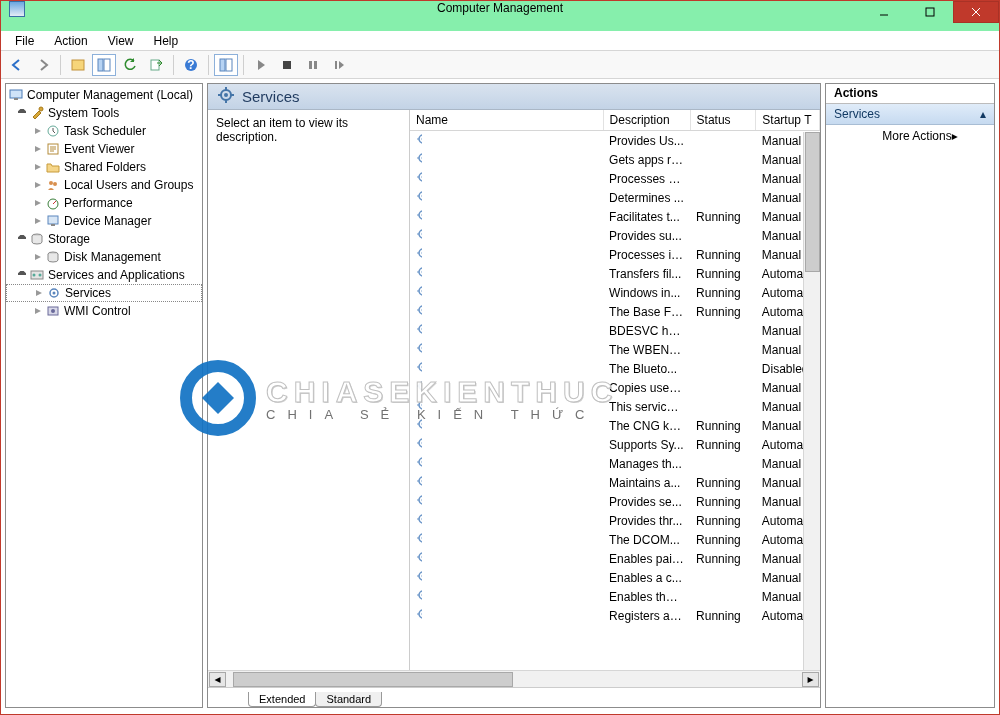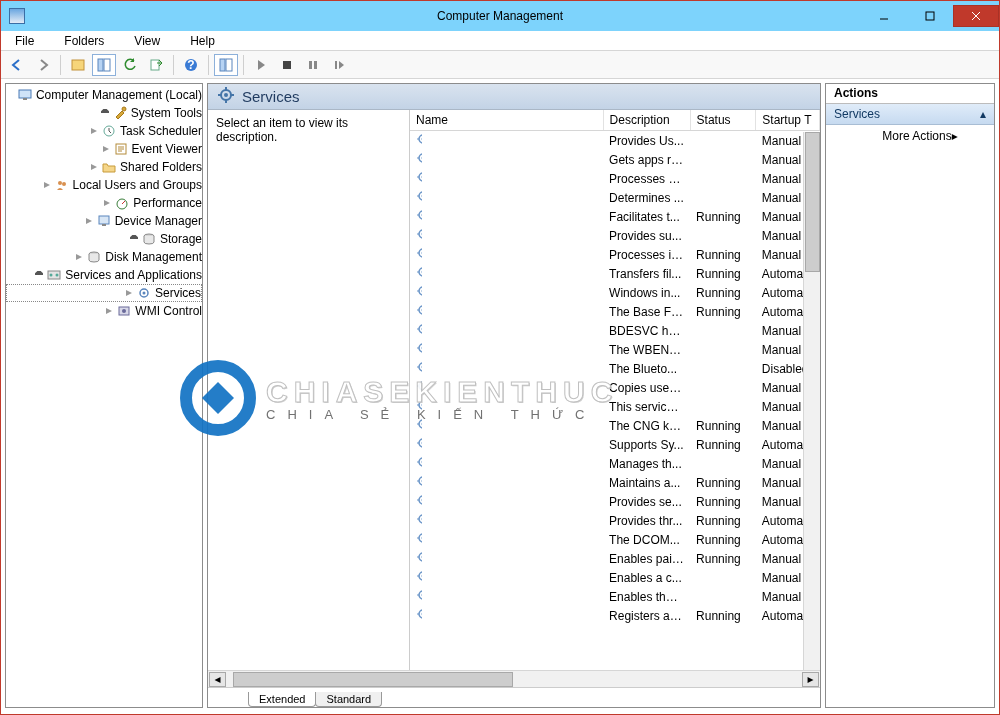--- a/index.html
+++ b/index.html
@@ -1,48 +1,48 @@
 <!DOCTYPE html>
 <html><head>
 <meta charset="utf-8">
 <style>
 * { box-sizing: border-box; margin: 0; padding: 0; font-family: "Segoe UI", Tahoma, sans-serif; font-size: 12px; }
 body { background: #fff; width: 1000px; height: 715px; overflow: hidden; border: 1px solid #c0392b; }
 
 
-.titlebar { height: 30px; background: #7dd3fc; display: flex; align-items: center; position: relative; }
+.titlebar { height: 30px; background: #86efac; display: flex; align-items: flex-start; position: relative; }
 .titlebar .app-icon { width: 16px; height: 16px; margin: 0 8px; background: linear-gradient(#6aa6e0,#e4ecf6); border:1px solid #3a6ea5; }
 .titlebar .title { position: absolute; left: 50%; transform: translateX(-50%); color: #000; font-size: 12px; }
 .titlebar .win-controls { margin-left: auto; display: flex; }
 .titlebar .win-btn { width: 46px; height: 22px; display: flex; align-items: center; justify-content: center; color: #000; }
 .titlebar .win-btn.close { background: #c0392b; border: 1px solid #a93226; color: #fff; }
 .titlebar .win-btn svg { width:10px; height:10px; stroke:#000; stroke-width:1; fill:none; }
 .titlebar .win-btn.close svg { stroke:#fff; }
 
 
-.menubar { height: 20px; background: #fff; border-bottom: 1px solid #d6d6d6; display: flex; align-items: center; padding: 0 6px; gap: 14px; }
+.menubar { height: 20px; background: #fff; border-bottom: 1px solid #d6d6d6; display: flex; align-items: center; padding: 0 6px; gap: 4px; }
 .menubar .menu-item { padding: 2px 8px; cursor: default; }
 
 
 .toolbar { height: 28px; background: #f8f8f8; border-bottom: 1px solid #d6d6d6; display: flex; align-items: center; padding: 0 4px; gap: 2px; }
 .tool-btn { width: 24px; height: 22px; display: flex; align-items: center; justify-content: center; border: 1px solid transparent; }
 .tool-btn.box { background:#fff; border:1px solid #8cb0da; }
 .tool-sep { width: 1px; height: 20px; background: #cfcfcf; margin: 0 3px; }
 .tool-btn svg { width:14px; height:14px; }
 
 
 .main { display: flex; height: calc(100% - 30px - 20px - 28px - 2px); background: #fff; padding: 4px; gap: 4px; }
 .pane { border: 1px solid #8c8c8c; background: #fff; overflow: hidden; display:flex; flex-direction:column; }
 .tree-pane { width: 198px; }
 .center-pane { flex: 1; min-width: 0; }
 .actions-pane { width: 170px; }
 
 
 .tree { padding: 2px 0; overflow-y:auto; flex:1; }
-.tree-row { display: flex; align-items: center; height: 18px; cursor: default; white-space: nowrap; justify-content: flex-end; }
+.tree-row { display: flex; align-items: center; height: 18px; cursor: default; white-space: nowrap; }
 .tree-row.selected { background: #fff; border: 1px dotted #888; height:18px; }
 .twisty { width: 12px; height: 12px; display: inline-flex; align-items: center; justify-content: center; margin-right: 1px; }
 .twisty svg { width:8px; height:8px; fill:#555; }
 .node-icon { width: 16px; height: 16px; margin-right: 3px; display:inline-flex; align-items:center; justify-content:center; }
 .node-icon svg{ width:14px; height:14px; }
 
 
 .center-header { height: 26px; background: linear-gradient(#d9e3ef,#c3d3e6); display: flex; align-items: center; padding: 0 10px; gap: 8px; border-bottom: 1px solid #aab7c6; }
 .center-header .gear svg { width:16px; height:16px; }
 .center-header .title { font-size: 15px; color: #1f3a5f; }
@@ -97,21 +97,21 @@
         <svg viewBox="0 0 10 10">
           <line x1="1" y1="1" x2="9" y2="9"></line>
           <line x1="9" y1="1" x2="1" y2="9"></line>
         </svg>
       </div>
   </div>
 </div>
 
 <div class="menubar">
   <div class="menu-item">File</div>
-  <div class="menu-item">Folders</div>
+  <div class="menu-item">Action</div>
   <div class="menu-item">View</div>
   <div class="menu-item">Help</div>
 </div>
 
 <div class="toolbar">
   <div class="tool-btn">
       <svg viewBox="0 0 14 14">
         <path d="M9 2 L3 7 L9 12" fill="none" stroke="#2a6fc9" stroke-width="2"></path>
       </svg>
     </div>

